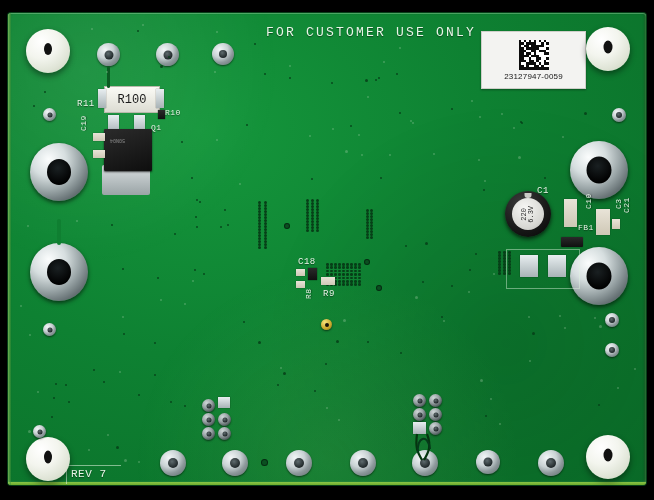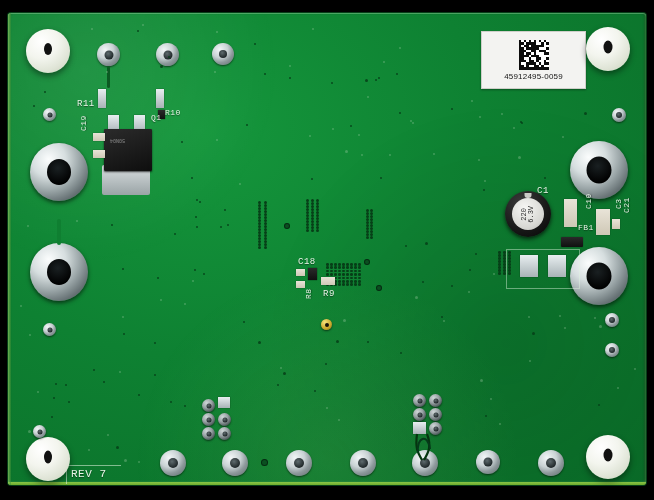--- a/index.html
+++ b/index.html
@@ -116,20 +116,21 @@
 </head>
 <body>
 
 <div id="stage">
 
   <div id="board">
     <div class="mottle"></div>
     <div class="yellowedge"></div>
     <div class="yellowedge left"></div>
 
+    <div class="silk" style="left:258px;top:12px;font-size:13px;letter-spacing:2.2px;">FOR CUSTOMER USE ONLY</div>
 
     <div class="silkline" style="left:58px;top:452px;width:54px;height:18px;border-right:none;border-bottom:none;"></div>
     <div class="silk" style="left:63px;top:455px;font-size:11px;">REV 7</div>
 
     <div id="sticker" style="left:473px;top:18px;width:103px;height:56px;">
       <div id="dmx" style="width:30px;height:30px;grid-template-columns:repeat(12,1fr);grid-template-rows:repeat(12,1fr);">
           <b style="background: rgb(12, 12, 12);"></b>
           <b style="background: rgb(255, 255, 255);"></b>
           <b style="background: rgb(12, 12, 12);"></b>
           <b style="background: rgb(255, 255, 255);"></b>
@@ -267,21 +268,21 @@
           <b style="background: rgb(12, 12, 12);"></b>
           <b style="background: rgb(12, 12, 12);"></b>
           <b style="background: rgb(12, 12, 12);"></b>
           <b style="background: rgb(12, 12, 12);"></b>
           <b style="background: rgb(12, 12, 12);"></b>
           <b style="background: rgb(12, 12, 12);"></b>
           <b style="background: rgb(12, 12, 12);"></b>
           <b style="background: rgb(12, 12, 12);"></b>
           <b style="background: rgb(12, 12, 12);"></b>
         </div>
-      <div id="stickerTxt" style="font-size:8px;letter-spacing:.2px;">45912495-0059</div>
+      <div id="stickerTxt" style="font-size:8px;letter-spacing:.2px;">23127947-0059</div>
     </div>
 
     <div class="standoff" style="left:18px;top:16px;width:44px;height:44px;">
       <div class="skirt" style="width:46px;height:30px;"></div>
       <i style="width:8px;height:12px;"></i>
     </div>
     <div class="standoff" style="left:578px;top:14px;width:44px;height:44px;">
       <div class="skirt" style="width:46px;height:30px;"></div>
       <i style="width:9px;height:13px;"></i>
     </div>
@@ -356,26 +357,29 @@
       </div>
     <div class="pth" style="left:468px;top:437px;width:24px;height:24px;">
         <i style="width:9px;height:9px;"></i>
       </div>
     <div class="pth" style="left:530px;top:437px;width:26px;height:26px;">
         <i style="width:10px;height:10px;"></i>
       </div>
     <div class="via" style="left:253px;top:446px;width:7px;height:7px;background:#0a4f20;"></div>
 
     <div class="silk" style="left:69px;top:86px;font-size:9px;">R11</div>
+    <div id="r100" style="left:96px;top:73px;width:54px;height:25px;font-size:12px;">
+      <span>R100</span>
+    </div>
     <div class="pad" style="left:90px;top:76px;width:8px;height:19px;"></div>
     <div class="pad" style="left:148px;top:76px;width:8px;height:19px;"></div>
 
     <div class="blk" style="left:150px;top:97px;width:7px;height:9px;"></div>
     <div class="silk" style="left:157px;top:95px;font-size:8px;">R10</div>
-    <div class="silk" style="left:143px;top:100px;font-size:8px;">Q1</div>
+    <div class="silk" style="left:143px;top:110px;font-size:8px;">Q1</div>
 
     <div id="q1tab" style="left:94px;top:152px;width:48px;height:30px;border-radius:2px;"></div>
     <div class="pad" style="left:100px;top:102px;width:11px;height:18px;"></div>
     <div class="pad" style="left:126px;top:102px;width:11px;height:18px;"></div>
     <div id="q1body" style="left:96px;top:116px;width:48px;height:42px;">
       <div class="mk" style="left:6px;top:8px;">50N04</div>
     </div>
 
     <div class="silk" style="left:71px;top:118px;font-size:8px;transform:rotate(-90deg);transform-origin:left top;">C19</div>
     <div class="chip" style="left:85px;top:120px;width:12px;height:8px;"></div>

